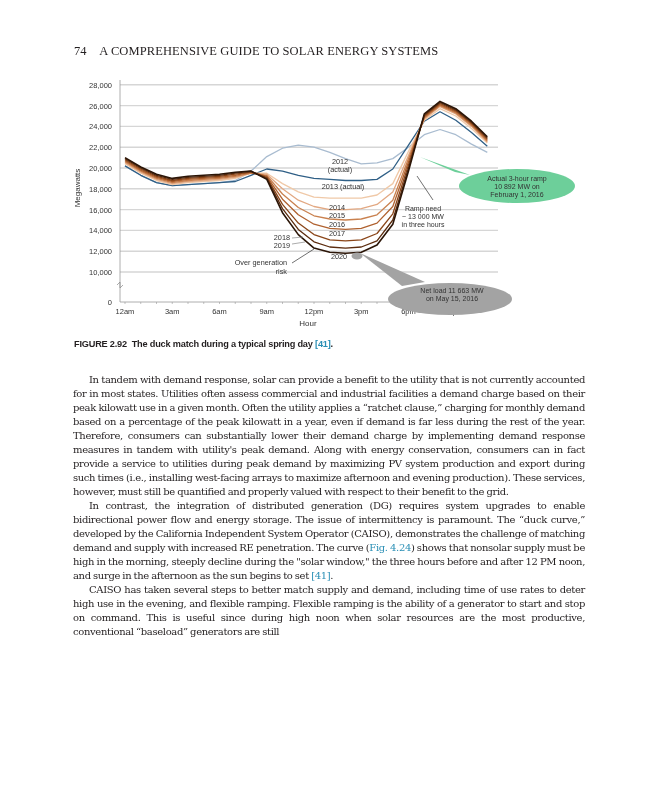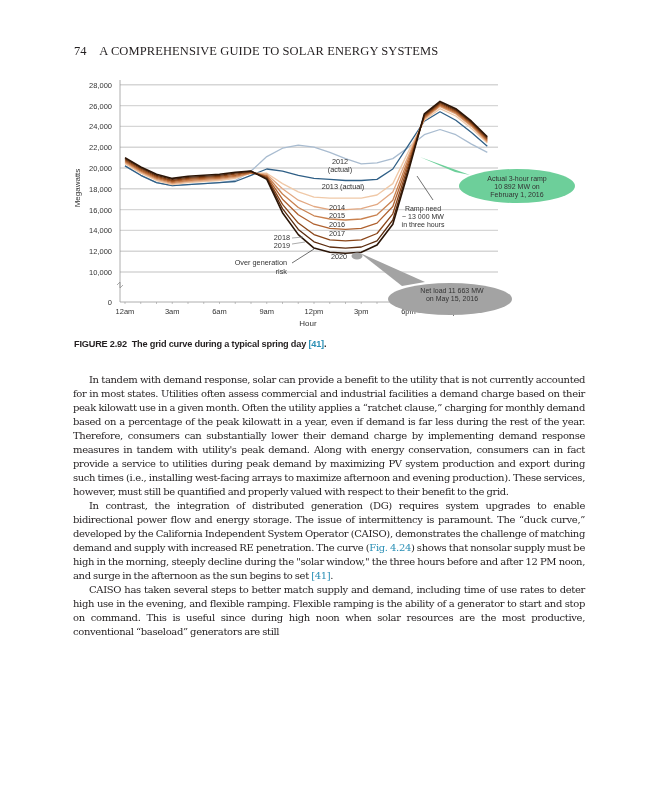--- a/index.html
+++ b/index.html
@@ -126,21 +126,21 @@
       <text x="517" y="181" font-size="7" text-anchor="middle">Actual 3-hour ramp</text>
       <text x="517" y="189" font-size="7" text-anchor="middle">10 892 MW on</text>
       <text x="517" y="197" font-size="7" text-anchor="middle">February 1, 2016</text>
       <text x="452" y="293" font-size="7" text-anchor="middle">Net load 11 663 MW</text>
       <text x="452" y="301" font-size="7" text-anchor="middle">on May 15, 2016</text>
     </g>
 </svg>
 
 <div class="caption">
   <span>FIGURE 2.92</span>&nbsp;
-  <span>The grid curve during a typical spring day</span>
+  <span>The duck match during a typical spring day</span>
   <span class="ref">[41]</span><span>.</span>
 </div>
 
 <div class="body-text">
   <p>In tandem with demand response, solar can provide a benefit to the utility that is not currently accounted for in most states. Utilities often assess commercial and industrial facilities a demand charge based on their peak kilowatt use in a given month. Often the utility applies a “ratchet clause,” charging for monthly demand based on a percentage of the peak kilowatt in a year, even if demand is far less during the rest of the year. Therefore, consumers can substantially lower their demand charge by implementing demand response measures in tandem with utility's peak demand. Along with energy conservation, consumers can in fact provide a service to utilities during peak demand by maximizing PV system production and export during such times (i.e., installing west-facing arrays to maximize afternoon and evening production). These services, however, must still be quantified and properly valued with respect to their benefit to the grid.</p>
   <p><span>In contrast, the integration of distributed generation (DG) requires system upgrades to enable bidirectional power flow and energy storage. The issue of intermittency is paramount. The “duck curve,” developed by the California Independent System Operator (CAISO), demonstrates the challenge of matching demand and supply with increased RE penetration. The curve (</span><span class="ref">Fig. 4.24</span><span>) shows that nonsolar supply must be high in the morning, steeply decline during the "solar window," the three hours before and after 12 PM noon, and surge in the afternoon as the sun begins to set </span><span class="ref">[41]</span><span>.</span></p>
   <p>CAISO has taken several steps to better match supply and demand, including time of use rates to deter high use in the evening, and flexible ramping. Flexible ramping is the ability of a generator to start and stop on command. This is useful since during high noon when solar resources are the most productive, conventional “baseload” generators are still</p>
 </div>
 
 </body></html>

